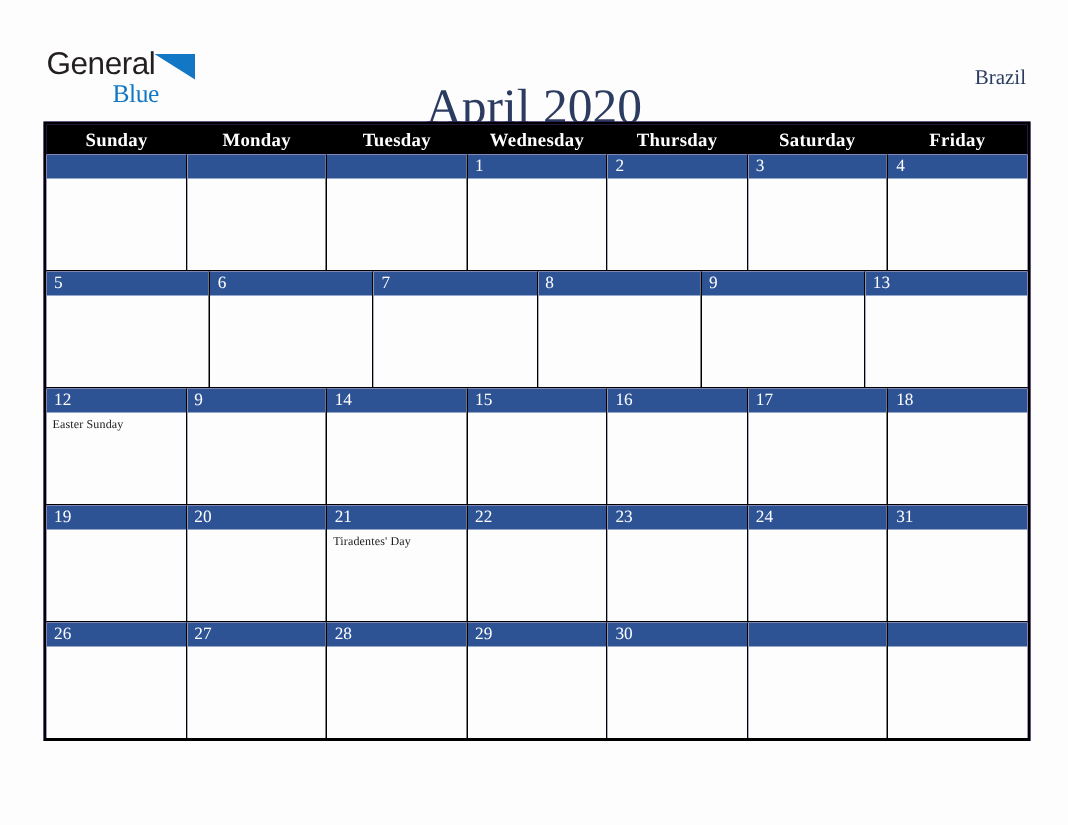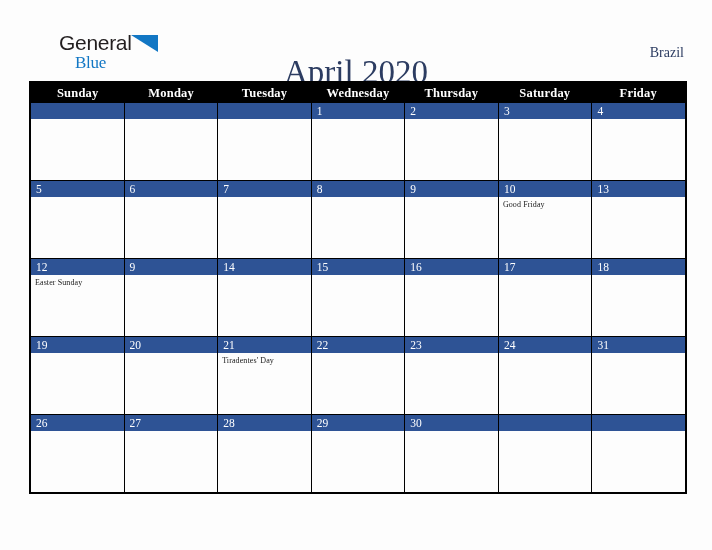--- a/index.html
+++ b/index.html
@@ -34,22 +34,21 @@
     left: 31px;
     top: 31px;
     width: 124px;
     height: 42px;
   }
   .logo-row1 {
     position: absolute;
     left: 0;
     top: 0;
     display: flex;
-    align-items: flex-start;
-    margin-left: 28px;
+    align-items: center;
   }
   .logo-general {
     font-family: "Liberation Sans", sans-serif;
     font-size: 21px;
     letter-spacing: -0.3px;
     color: #231f20;
     line-height: 23px;
   }
   .logo-triangle {
     width: 0;
@@ -267,26 +266,20 @@
             <div class="event"></div>
           </div>
         </div>
       <div class="day-cell">
           <div class="day-band">9</div>
           <div class="day-body">
             <div class="event"></div>
           </div>
         </div>
       <div class="day-cell">
-          <div class="day-band">10</div>
-          <div class="day-body">
-            <div class="event">Good Friday</div>
-          </div>
-        </div>
-      <div class="day-cell">
           <div class="day-band">13</div>
           <div class="day-body">
             <div class="event"></div>
           </div>
         </div>
     </div>
 
     <div class="week-row">
       <div class="day-cell">
           <div class="day-band">12</div>

